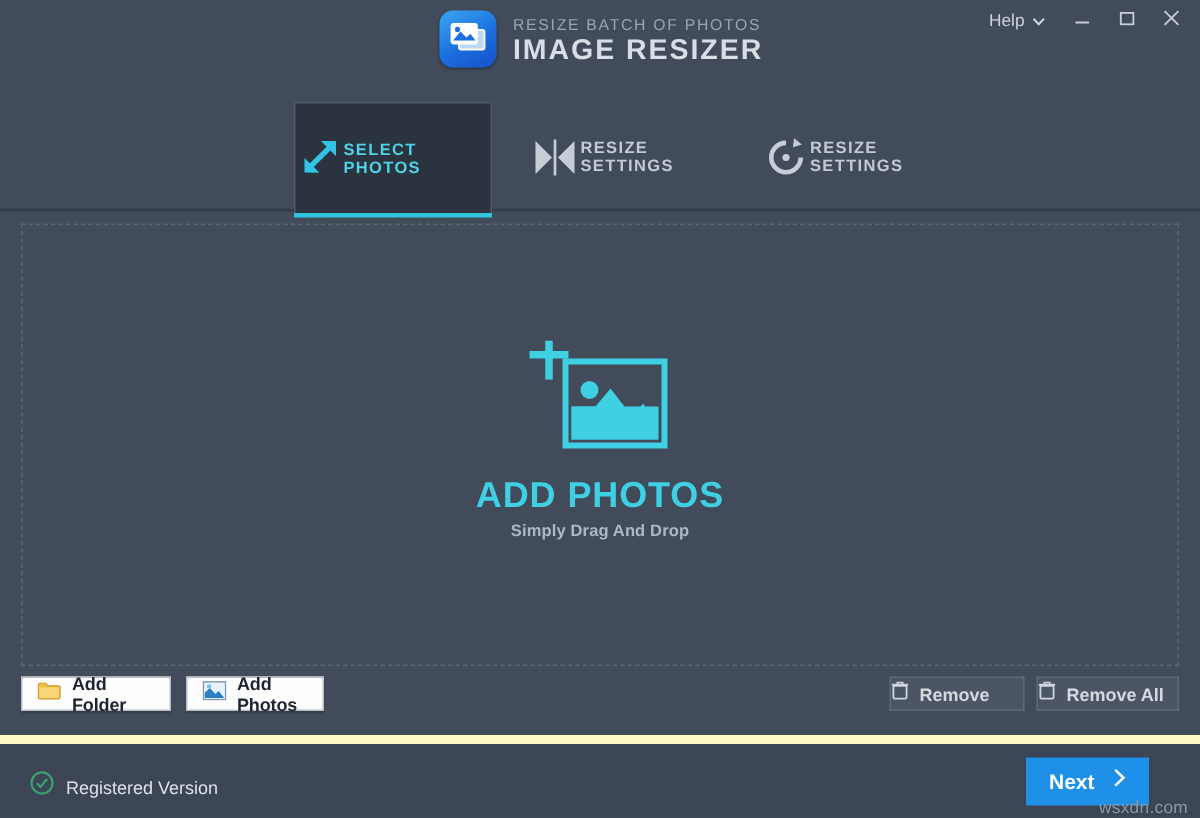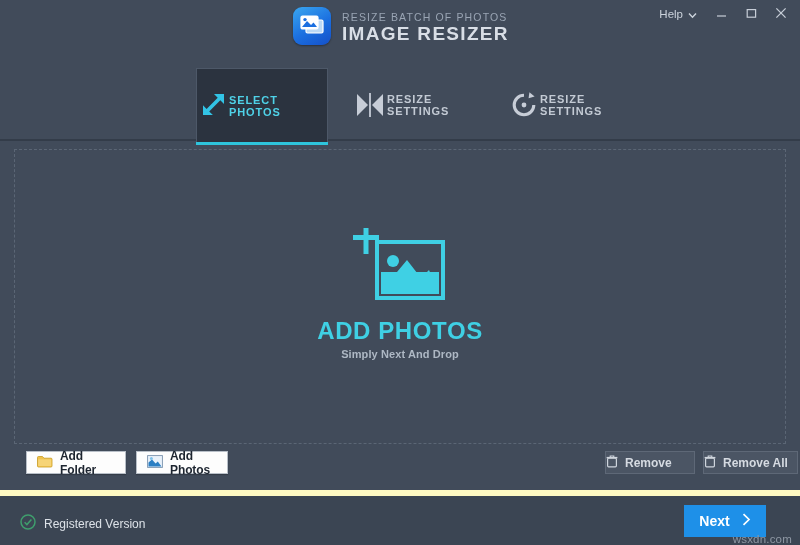--- a/index.html
+++ b/index.html
@@ -165,21 +165,21 @@
     font-weight: bold;
     color: #aeb8c4;
     margin-top: 4px;
     letter-spacing: .1px;
   }
 
   
   #actionrow {
     position: absolute;
     left: 0; top: 448px;
-    width: 784px; height: 42px; margin-left: 12px;
+    width: 784px; height: 42px;
   }
 
   .btn-light {
     position: absolute;
     top: 3px;
     height: 23px;
     background: #fdfdfd;
     border: 1px solid #b8bfc8;
     display: flex;
     align-items: center;
@@ -356,21 +356,21 @@
       <svg width="98" height="78" viewBox="0 0 98 78">
         <rect x="26" y="14" width="66" height="56" fill="none" stroke="#3fd0e4" stroke-width="4"></rect>
         <path d="M30 66 L30 44 L46 44 L56 32 L70 50 L78 42 L88 66 Z" fill="#3fd0e4"></path>
         <rect x="30" y="44" width="58" height="22" fill="#3fd0e4"></rect>
         <circle cx="42" cy="33" r="6" fill="#3fd0e4"></circle>
         <rect x="2" y="7" width="26" height="5" fill="#3fd0e4"></rect>
         <rect x="12.5" y="0" width="5" height="26" fill="#3fd0e4"></rect>
       </svg>
     </span>
     <div id="add-photos-title">ADD PHOTOS</div>
-    <div id="add-photos-sub">Simply Next And Drop</div>
+    <div id="add-photos-sub">Simply Drag And Drop</div>
   </div>
 </div>
 
 <div id="actionrow">
 
   <div class="btn-light" id="btn-add-folder">
     <span>
       <svg width="16" height="13" viewBox="0 0 16 13">
         <path d="M0.5 2.5 A1 1 0 0 1 1.5 1.5 L5.5 1.5 L7 3.2 L14 3.2 A1 1 0 0 1 15 4.2 L15 11 A1 1 0 0 1 14 12 L1.5 12 A1 1 0 0 1 0.5 11 Z" fill="#f0c24b" stroke="#c79a22" stroke-width="0.8"></path>
         <path d="M1.2 4.4 L14.3 4.4 L14.3 11.2 L1.2 11.2 Z" fill="#f6d477"></path>

